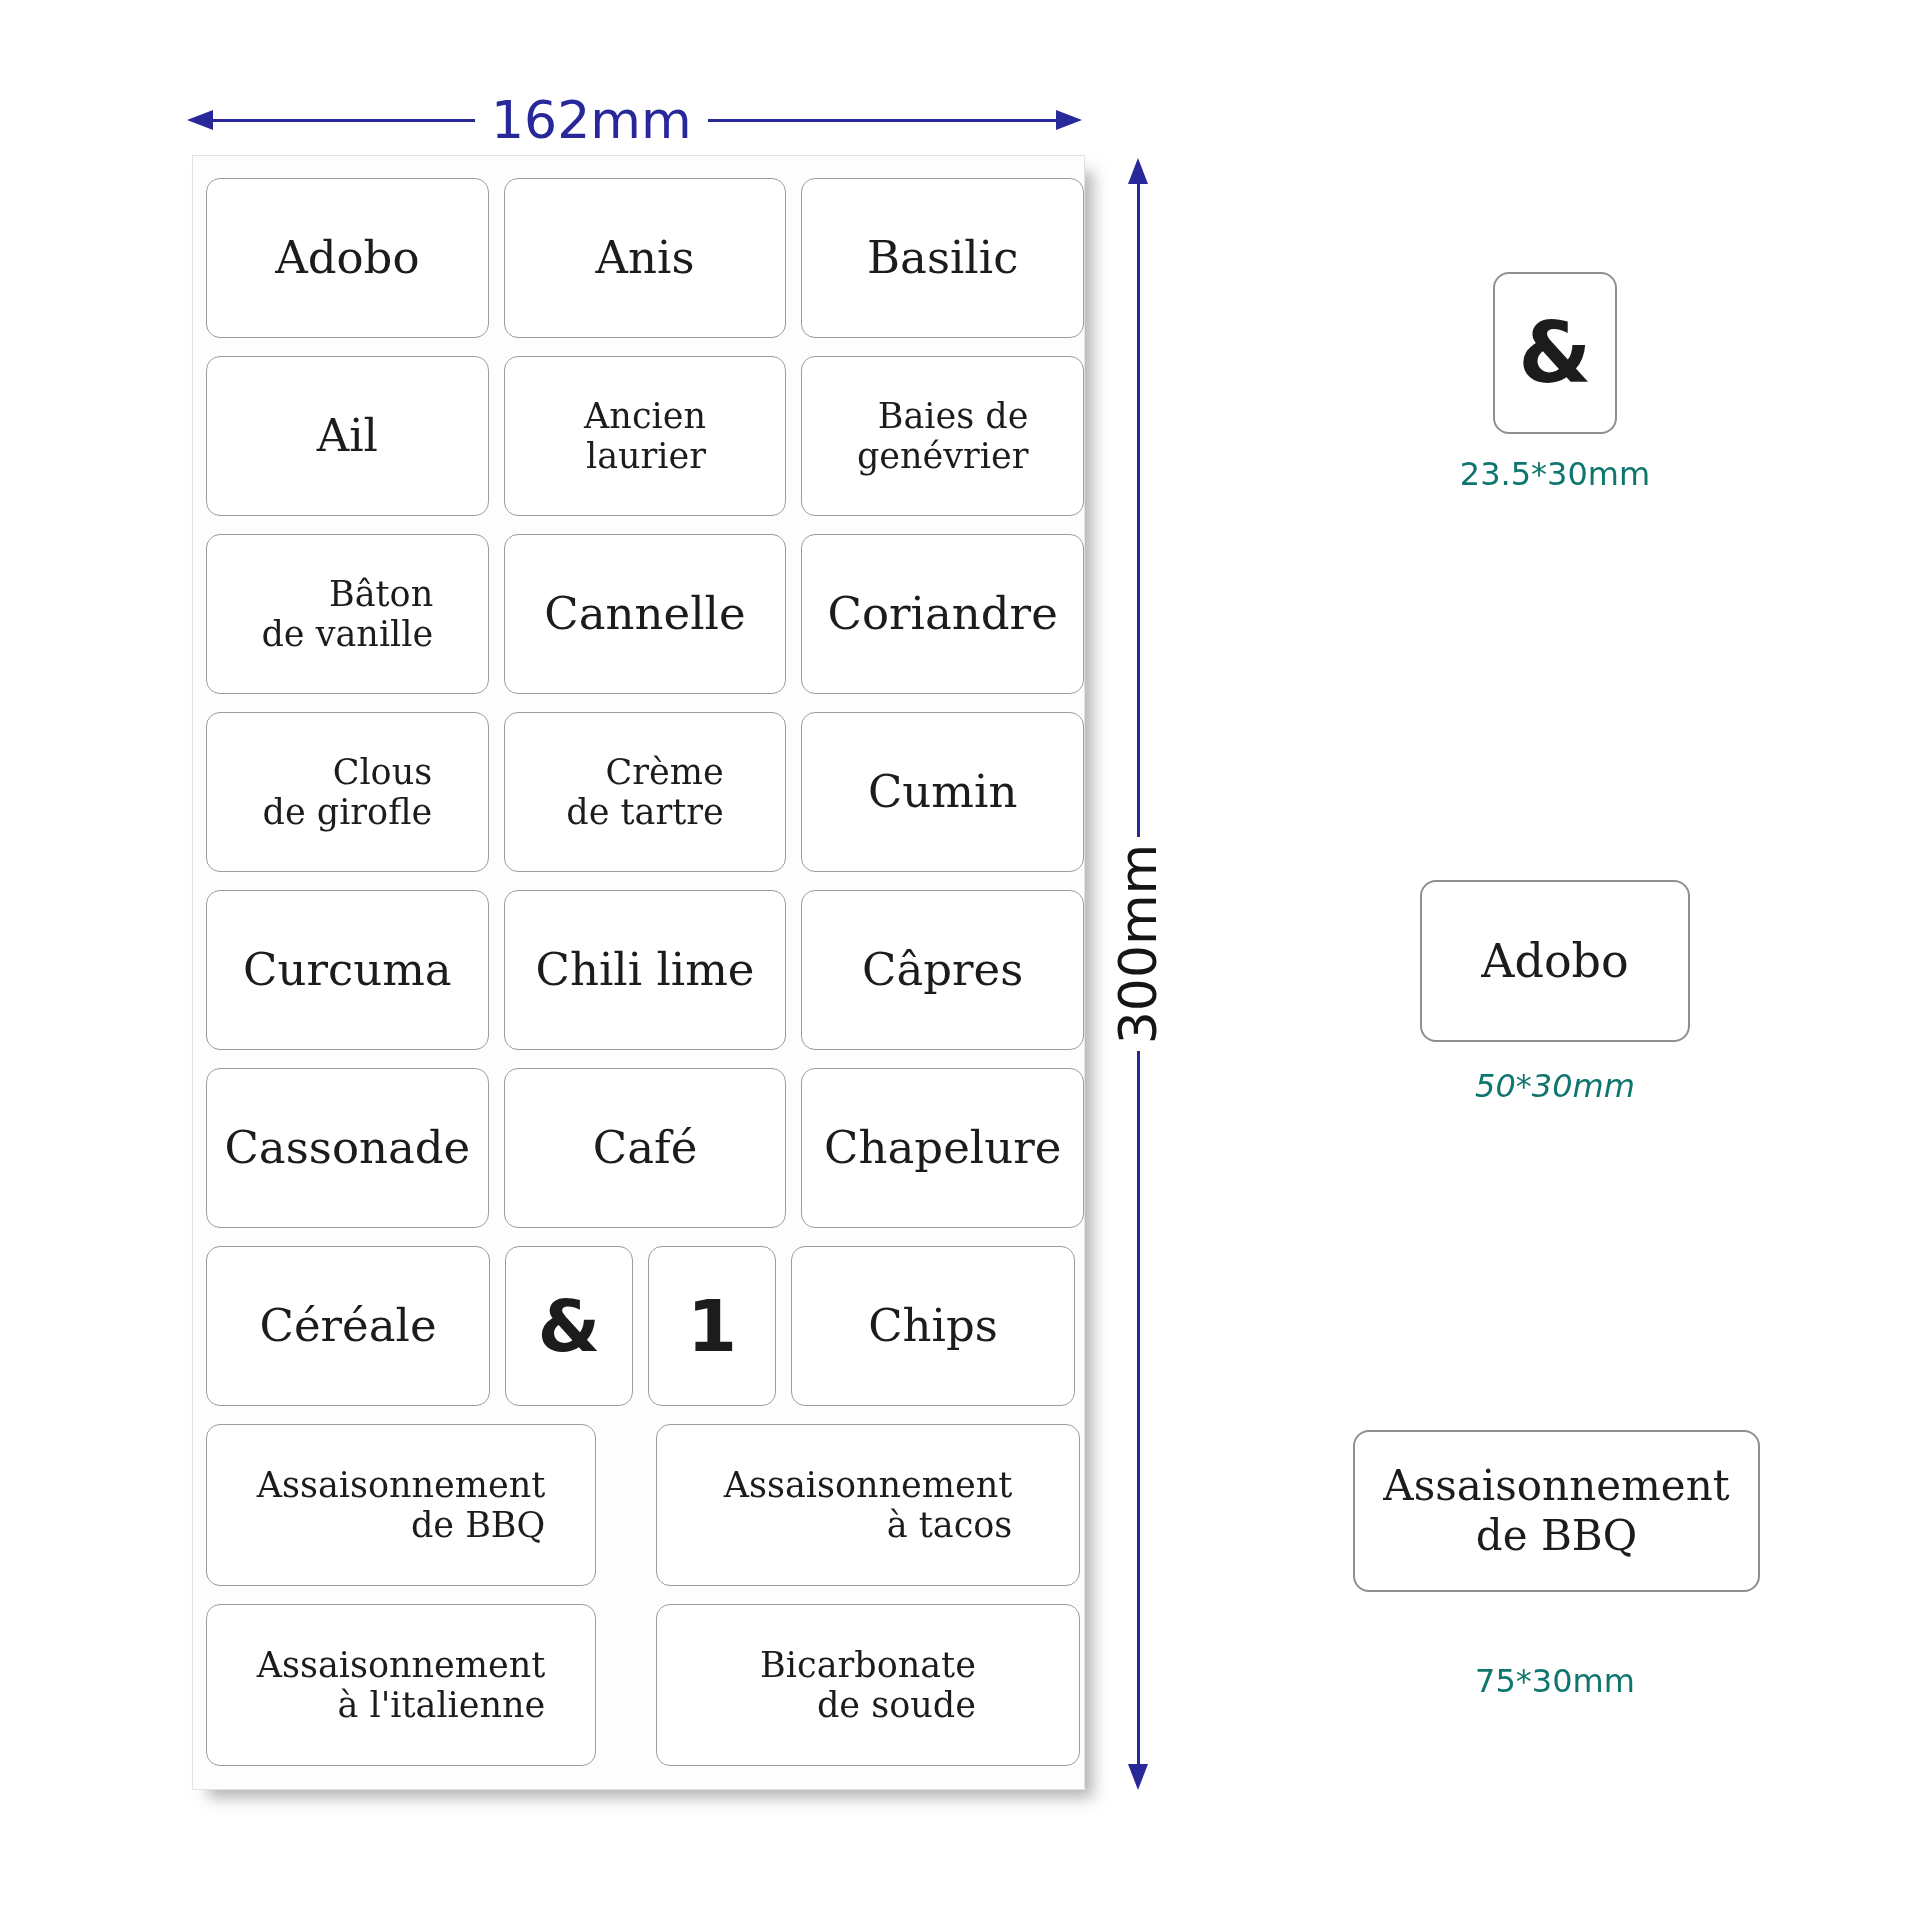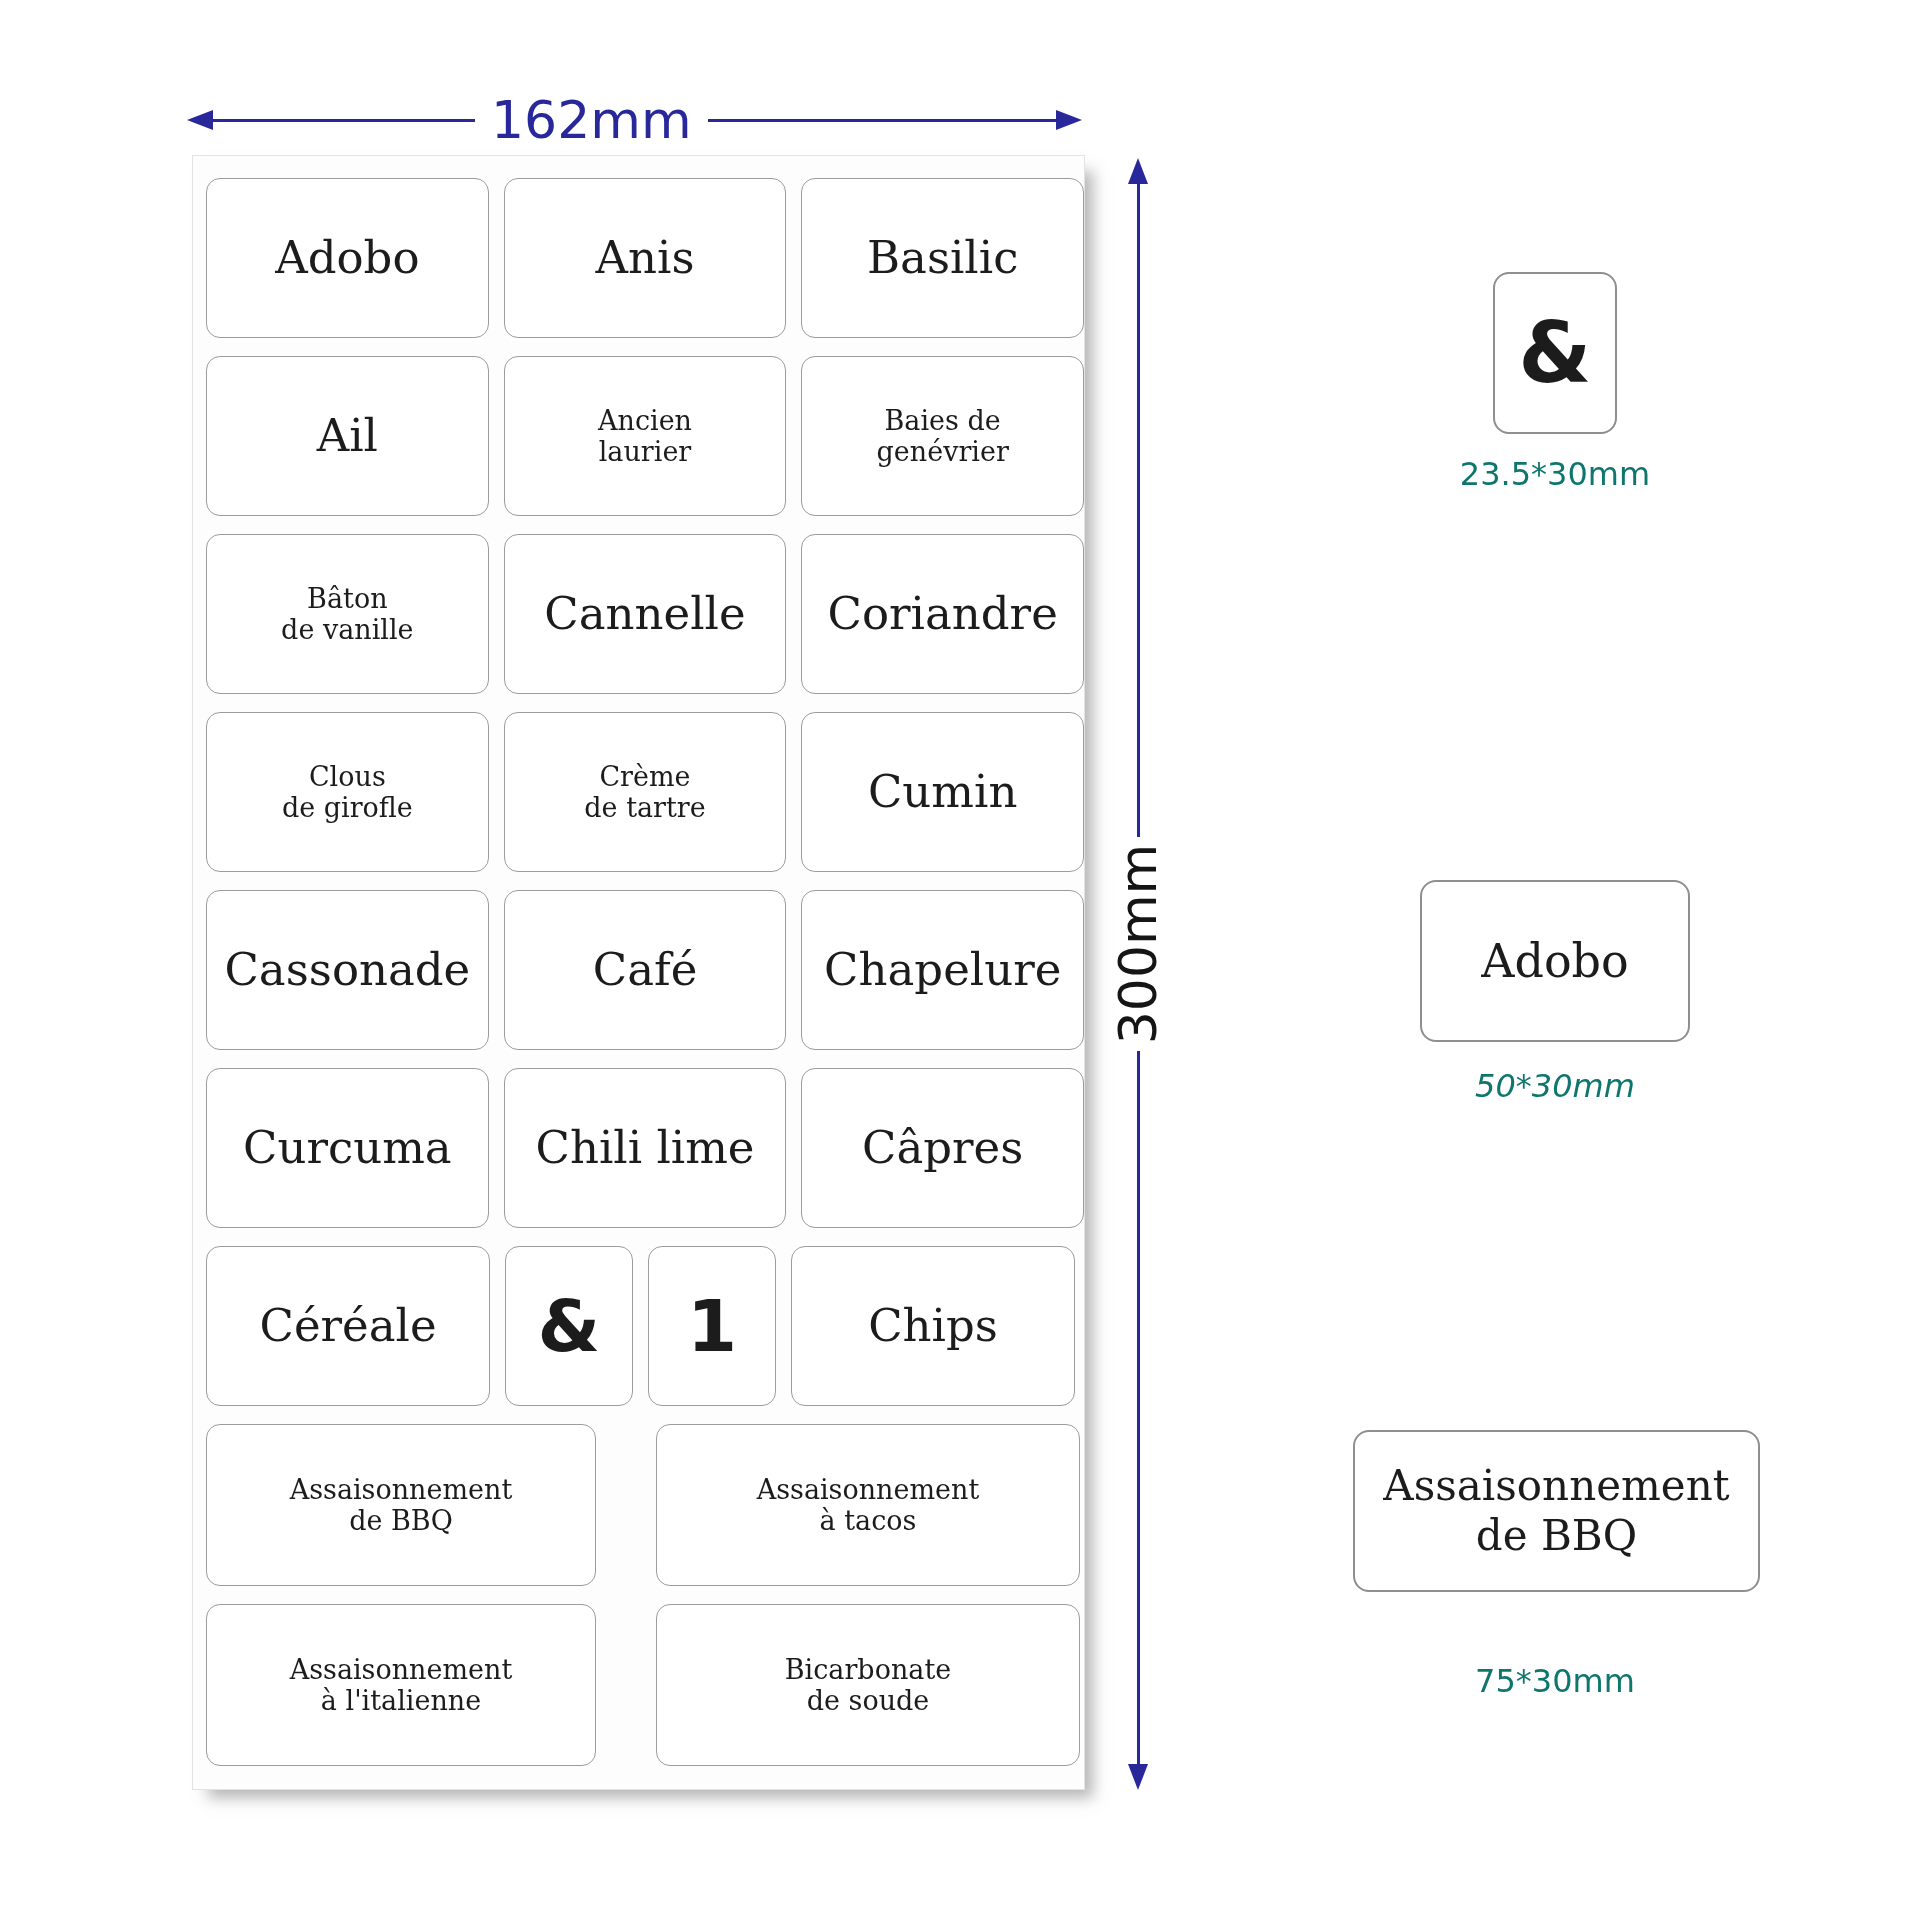--- a/index.html
+++ b/index.html
@@ -38,21 +38,21 @@
          background:#fdfdfd;border:1px solid #e3e3e3;
          box-shadow:12px 12px 14px -4px rgba(110,110,110,0.5);
          box-sizing:border-box;}
   .grid{padding:22px 0 0 13px;}
   .row{display:flex;gap:15px;height:160px;margin-bottom:18px;}
   .row.duo{gap:60px;height:162px;}
   .label{background:#ffffff;border:1.5px solid #9c9c9c;border-radius:14px;
          display:flex;align-items:center;justify-content:center;
          color:#1c1c1c;box-sizing:border-box;}
   .label span{text-align:center;white-space:pre-line;font-size:45px;line-height:1.15;}
-  .label.two-line span{font-size:27px;}
+  .label.two-line span{font-size:35px;text-align:right;}
   .label.glyph span{font-size:72px;font-family:"DejaVu Sans", sans-serif;font-weight:bold;}
   .w-std{width:284px;}
   .w-sm{width:128px;}
   .w-w1{width:390px;}
   .w-w2{width:424px;}
 
   
   .sample-box{position:absolute;background:#ffffff;border:2px solid #8f8f8f;
               border-radius:16px;display:flex;align-items:center;justify-content:center;
               color:#1c1c1c;box-sizing:border-box;}
@@ -138,38 +138,38 @@
           <div class="label w-std two-line">
             <span>Crème
 de tartre</span>
           </div>
           <div class="label w-std">
             <span>Cumin</span>
           </div>
         </div>
         <div class="row">
           <div class="label w-std">
+            <span>Curcuma</span>
+          </div>
+          <div class="label w-std">
+            <span>Chili lime</span>
+          </div>
+          <div class="label w-std">
+            <span>Câpres</span>
+          </div>
+        </div>
+        <div class="row">
+          <div class="label w-std">
             <span>Cassonade</span>
           </div>
           <div class="label w-std">
             <span>Café</span>
           </div>
           <div class="label w-std">
             <span>Chapelure</span>
-          </div>
-        </div>
-        <div class="row">
-          <div class="label w-std">
-            <span>Curcuma</span>
-          </div>
-          <div class="label w-std">
-            <span>Chili lime</span>
-          </div>
-          <div class="label w-std">
-            <span>Câpres</span>
           </div>
         </div>
         <div class="row">
           <div class="label w-std">
             <span>Céréale</span>
           </div>
           <div class="label w-sm glyph">
             <span>&amp;</span>
           </div>
           <div class="label w-sm glyph">

